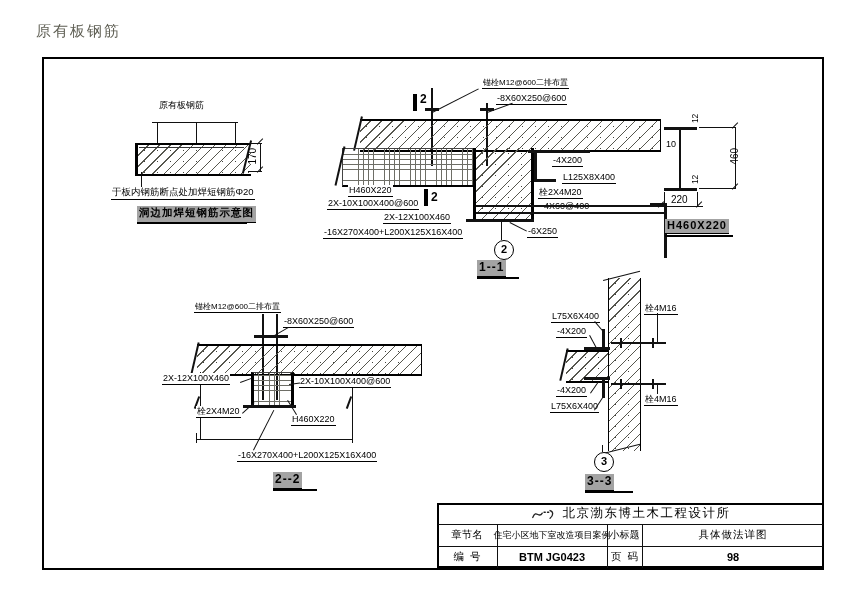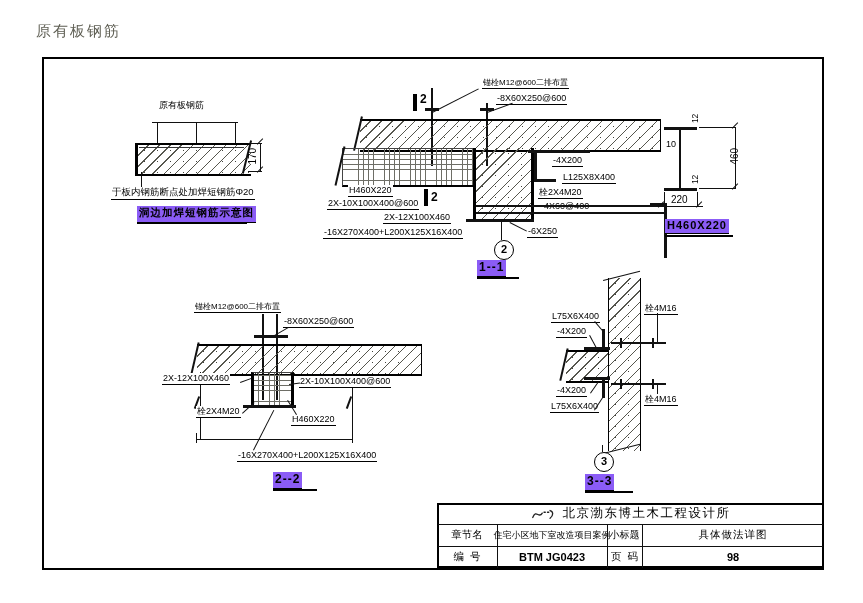--- a/index.html
+++ b/index.html
@@ -12,21 +12,21 @@
        border-bottom:1px solid #000;padding:0 1px 1px 1px;background:#fff;}
   .lbl.nl{border-bottom:none;background:transparent;}
   .conc{position:absolute;
         background-image:radial-gradient(circle,#44443e .7px,transparent .9px),
         repeating-linear-gradient(135deg,transparent 0 7px,#56564e 7px 7.8px);
         background-size:13px 11px,auto;}
   .mesh{position:absolute;
         background-image:repeating-linear-gradient(0deg,transparent 0 4.5px,#6e6e66 4.5px 5.2px),
         repeating-linear-gradient(90deg,transparent 0 4.5px,#6e6e66 4.5px 5.2px);}
   .dtitle{position:absolute;font-weight:bold;white-space:pre;border-bottom:1.5px solid #000;
-          padding:0 2px 2px 2px;letter-spacing:1px;background:#8b5cf6;}
+          padding:0 2px 2px 2px;letter-spacing:1px;background:#a3a3a3;}
   .bar2{position:absolute;background:#000;height:2px;}
   .tick{position:absolute;width:8px;height:1px;background:#111;transform:rotate(-45deg);}
   .bubble{position:absolute;width:18px;height:18px;border:1.2px solid #000;border-radius:50%;
           text-align:center;font:bold 11px/17px "Liberation Sans",sans-serif;background:#fff;}
   .rot90{transform:rotate(-90deg);transform-origin:center;text-align:center;}
   .cutbar{position:absolute;background:#000;}
   .cutnum{position:absolute;font:bold 12px "Liberation Sans",sans-serif;}
   .tbcell{position:absolute;display:flex;align-items:center;justify-content:center;
           white-space:pre;text-align:center;}
   .wm{position:absolute;font-family:"DejaVu Serif",serif;color:#5e5e53;font-size:15px;letter-spacing:2px;}

